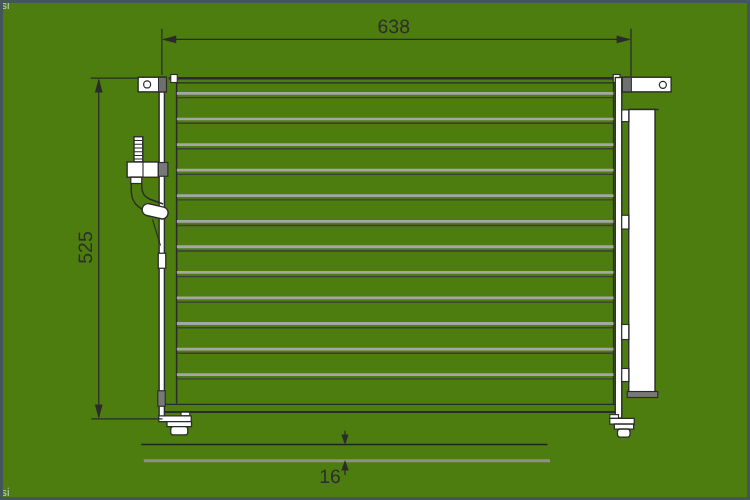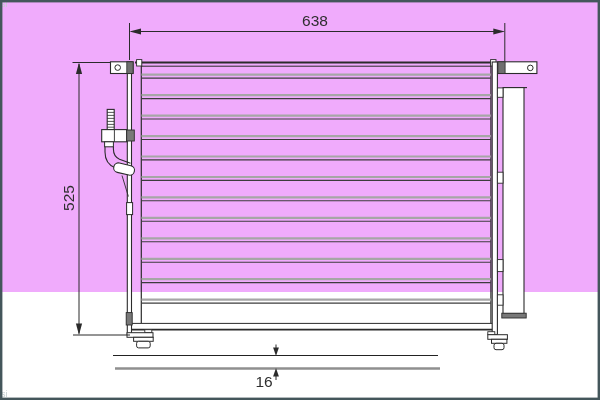--- a/index.html
+++ b/index.html
@@ -4,22 +4,22 @@
 <style>
   html, body {
     margin: 0; padding: 0;
     width: 600px; height: 400px;
     overflow: hidden;
     background: #ffffff;
     font-family: "Liberation Sans", sans-serif;
   }
   .canvas {
     position: relative;
-    width: 600px; height: 292px;
-    background: #f0abfc;
+    width: 600px; height: 400px;
+    background: #4d7c0f;
   }
   svg.drawing { position: absolute; left: 0; top: 0; display: block; }
   .dim-text {
     font-family: "Liberation Sans", sans-serif;
     font-size: 15.5px;
     fill: #2e2e2e;
   }
   .watermark {
     font-family: "Liberation Sans", sans-serif;
     font-size: 9px;

